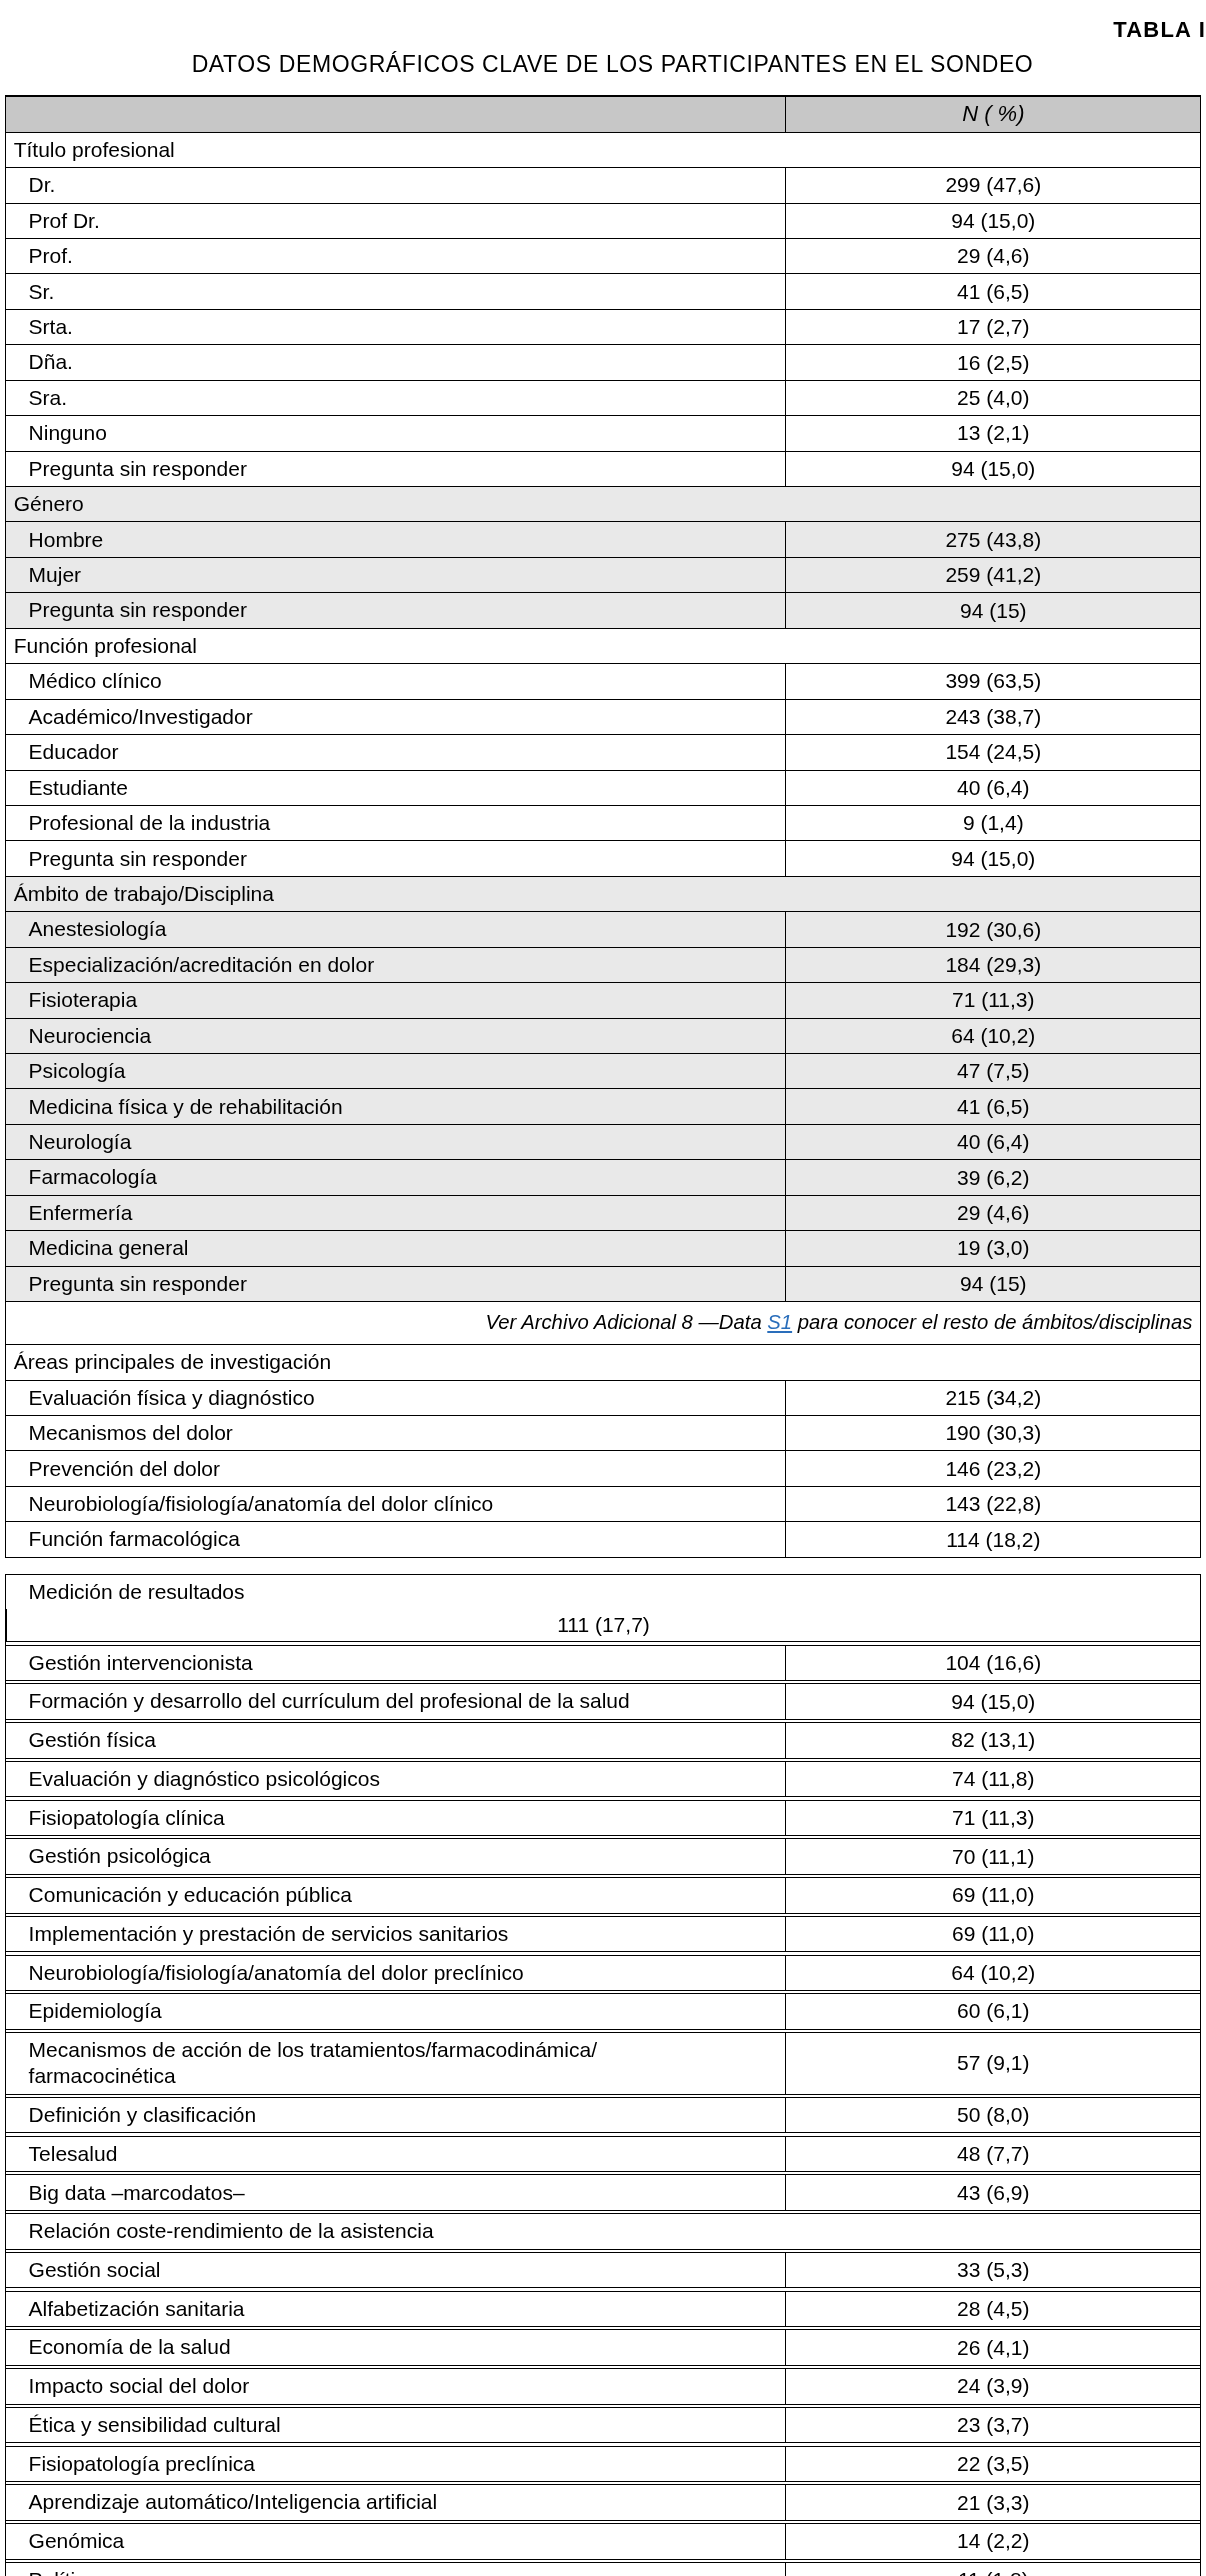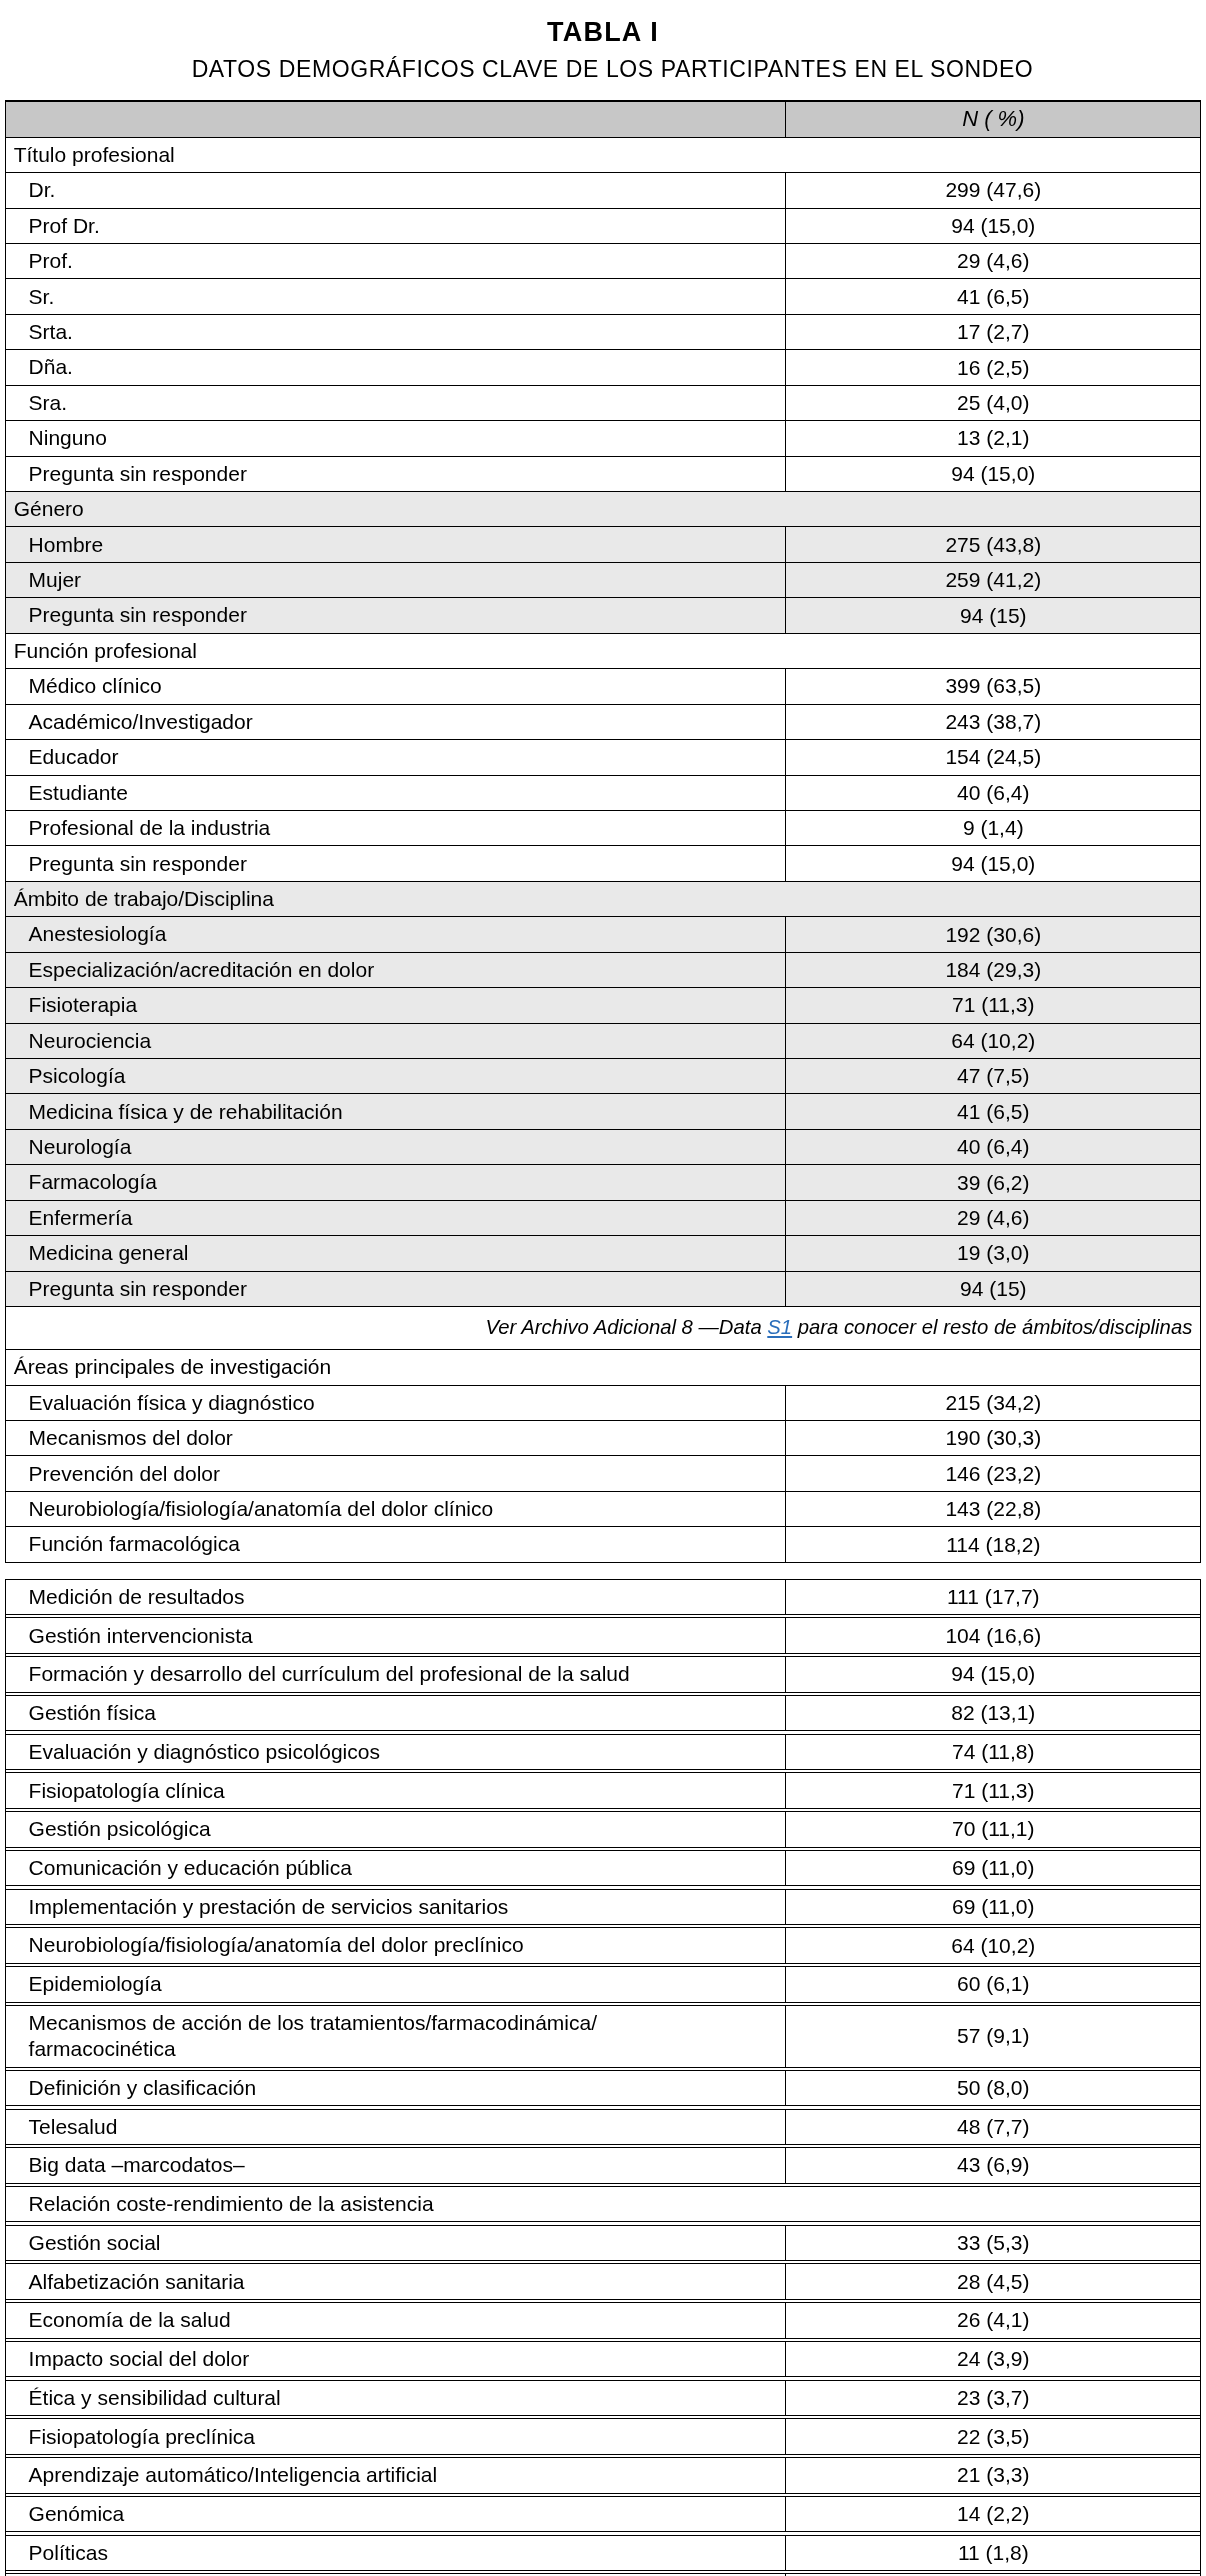--- a/index.html
+++ b/index.html
@@ -11,22 +11,22 @@
   }
   html,body{margin:0;padding:0;background:#ffffff;}
   body{
     width:1206px;
     min-height:2576px;
     font-family:"Liberation Sans", sans-serif;
     color:#000;
     -webkit-font-smoothing:antialiased;
   }
   .page-title{
-    text-align:center;
-    font-size:27px;
+    text-align:right;
+    font-size:22px;
     font-weight:bold;
     letter-spacing:1.2px;
     margin:17.4px 0 0 0;
   }
   .page-subtitle{
     text-align:center;
     font-size:23px;
     font-weight:400;
     letter-spacing:0.6px;
     margin:8.1px 0 16.2px 0;
@@ -52,21 +52,21 @@
     min-height:34px;
     background:#fff;
   }
   .part1 .row{border-bottom:1.2px solid var(--rule);}
   .part1 .row:last-child{border-bottom:0;}
   .part2 .row{
     border-top:1.2px solid var(--rule);
     border-bottom:1.2px solid var(--rule);
     margin-top:2.3px;
   }
-  .part2 .row:first-child{margin-top:16px;}
+  .part2 .row:first-child{margin-top:16px;flex-direction:column;}
   .row.gray{background:var(--section-bg);}
   .row.header-row{background:var(--header-bg);min-height:35px;}
   .cell-label{
     flex:1 1 auto;
     display:flex;
     align-items:center;
     font-size:21px;
     line-height:1.25;
     padding:4.1px 8.1px 4.1px 23px;
     white-space:pre-line;

